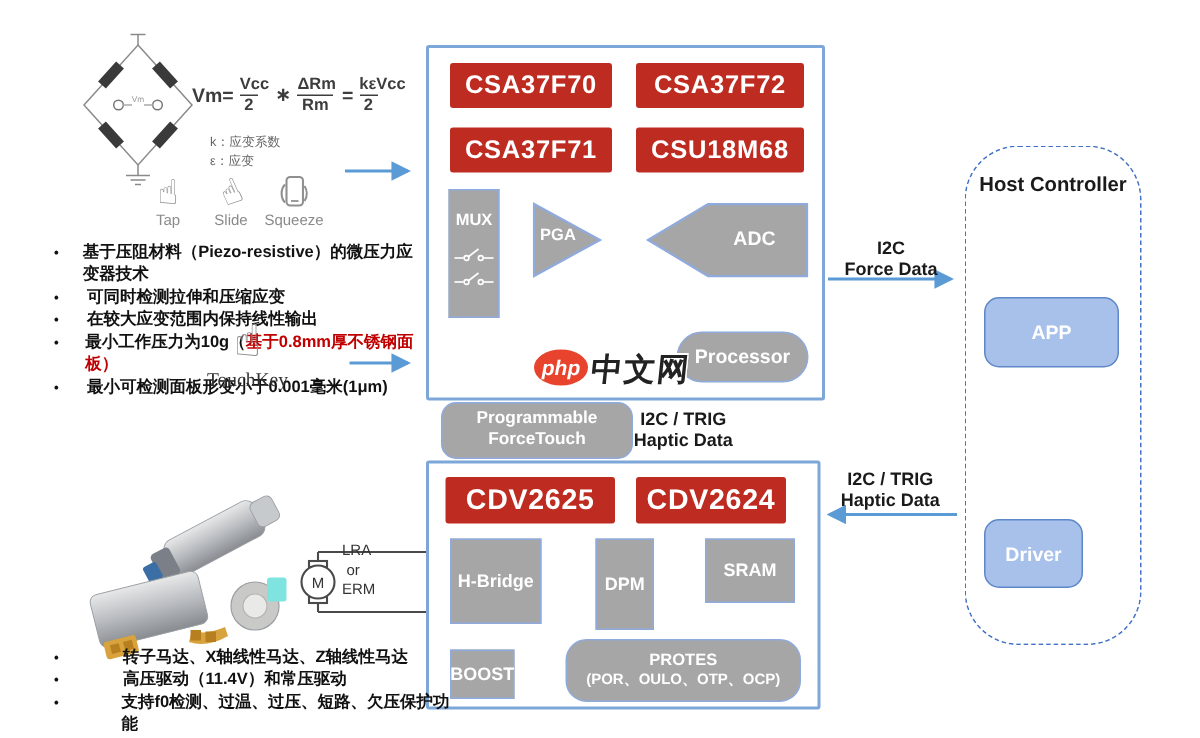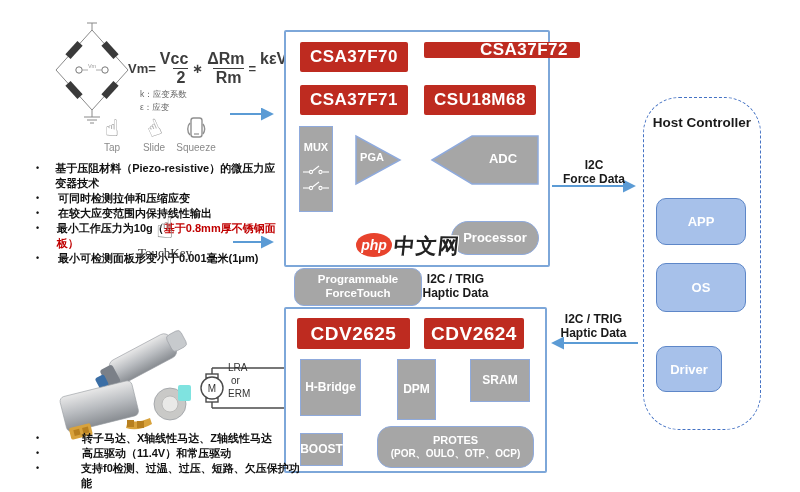--- a/index.html
+++ b/index.html
@@ -16,21 +16,21 @@
   .round8{border-radius:8px;} .round10{border-radius:10px;margin-top:48px;} .round14{border-radius:14px;}
   .block{border:2px solid var(--blockborder);background:#fff;box-sizing:border-box;border-radius:2px;}
   .hostwrap{border:1.6px dashed #4472C4;border-radius:36px;box-sizing:border-box;background:#fff;}
   .hostbox{background:var(--hostfill);border:1.5px solid var(--hostborder);border-radius:10px;color:#fff;font-weight:bold;display:flex;align-items:center;justify-content:center;font-size:13px;box-sizing:border-box;}
   .lbl{font-weight:bold;color:#1a1a1a;text-align:center;line-height:1.2;font-size:12px;}
   .bullets{font-size:11px;font-weight:bold;color:#111;}
   .bullets .row{display:flex;line-height:15px;}
   .bullets .dot{width:22px;text-align:left;padding-left:6px;font-size:9px;}
   .bullets .red{color:#C00000;}
   .formula{display:flex;align-items:center;gap:4px;color:#3d3d3d;font-weight:bold;font-size:13px;}
-  .frac{display:inline-flex;flex-direction:column;align-items:flex-end;font-size:16px;line-height:1.15;}
+  .frac{display:inline-flex;flex-direction:column;align-items:flex-start;font-size:11px;line-height:1.15;}
   .frac .den{border-top:1.3px solid #3d3d3d;padding:0 3px;}
   .notes{font-size:8.5px;color:#666;line-height:1.5;}
   .gesture{display:flex;flex-direction:column;align-items:center;width:40px;color:#8a8a8a;}
   .gesture .glyph{font-size:23px;line-height:24px;color:#909090;}
   .gesture .glabel{font-size:10px;margin-top:2px;}
   .touchkey{display:flex;flex-direction:column;align-items:center;color:#555;}
   .touchkey .glyph{font-size:30px;line-height:32px;color:#8a8a8a;}
   .touchkey .tklabel{font-family:"Liberation Serif","DejaVu Serif",serif;font-size:13px;color:#333;margin-top:1px;}
   .wm-logo{background:#E8432D;border-radius:50%;color:#fff;font-weight:bold;font-style:italic;font-size:14px;display:flex;align-items:center;justify-content:center;box-shadow:0 0 0 1.5px #fff;}
   .wm-text{font-size:21px;font-weight:bold;color:#222;transform:skewX(-6deg);letter-spacing:1px;
@@ -200,21 +200,21 @@
       </div>
   </div>
 
   <div class="abs touchkey" style="left:125px;top:212px;width:80px;">
     <span class="glyph">☝</span>
     <span class="tklabel">TouchKey</span>
   </div>
 
   <div class="abs block" style="left:284px;top:30px;width:266px;height:237px;"></div>
   <div class="abs chip" style="left:300px;top:42px;width:108px;height:30px;">CSA37F70</div>
-  <div class="abs chip" style="left:424px;top:42px;width:112px;height:16px;padding-left:44px;">CSA37F72</div>
+  <div class="abs chip" style="left:424px;top:42px;width:112px;height:30px;">CSA37F72</div>
   <div class="abs chip" style="left:300px;top:85px;width:108px;height:30px;">CSA37F71</div>
   <div class="abs chip" style="left:424px;top:85px;width:112px;height:30px;">CSU18M68</div>
 
   <div class="abs gbox" style="left:299px;top:126px;width:34px;height:86px;justify-content:flex-start;padding-top:14px;font-size:11px;">
     <span>MUX</span>
     <svg width="28" height="36" viewBox="0 0 28 36" style="margin-top:8px;">
       <g stroke="#fff" stroke-width="1.1" fill="none">
         <line x1="1" y1="10" x2="7" y2="10"></line>
           <circle cx="9" cy="10" r="1.6"></circle>
         <line x1="10.5" y1="9" x2="17" y2="4"></line>
@@ -258,21 +258,20 @@
     <div>Haptic Data</div>
   </div>
   <div class="abs lbl" style="left:551px;top:312px;width:85px;">
     <div>I2C / TRIG</div>
     <div>Haptic Data</div>
   </div>
 
   <div class="abs hostwrap" style="left:643px;top:97px;width:118px;height:333px;"></div>
   <div class="abs lbl" style="left:643px;top:115px;width:118px;font-size:13.5px;">Host Controller</div>
   <div class="abs hostbox" style="left:656px;top:198px;width:90px;height:47px;">APP</div>
-  <div class="abs hostbox" style="left:656px;top:263px;width:90px;height:49px;">OS</div>
   <div class="abs hostbox" style="left:656px;top:346px;width:66px;height:46px;">Driver</div>
 
   <div class="abs block" style="left:284px;top:307px;width:263px;height:166px;"></div>
   <div class="abs chip big" style="left:297px;top:318px;width:113px;height:31px;">CDV2625</div>
   <div class="abs chip big" style="left:424px;top:318px;width:100px;height:31px;">CDV2624</div>
   <div class="abs gbox" style="left:300px;top:359px;width:61px;height:57px;">H-Bridge</div>
   <div class="abs gbox" style="left:397px;top:359px;width:39px;height:61px;">DPM</div>
   <div class="abs gbox" style="left:470px;top:359px;width:60px;height:43px;">SRAM</div>
   <div class="abs gbox" style="left:300px;top:433px;width:43px;height:33px;">BOOST</div>
   <div class="abs gbox round14" style="left:377px;top:426px;width:157px;height:42px;font-size:11px;">

